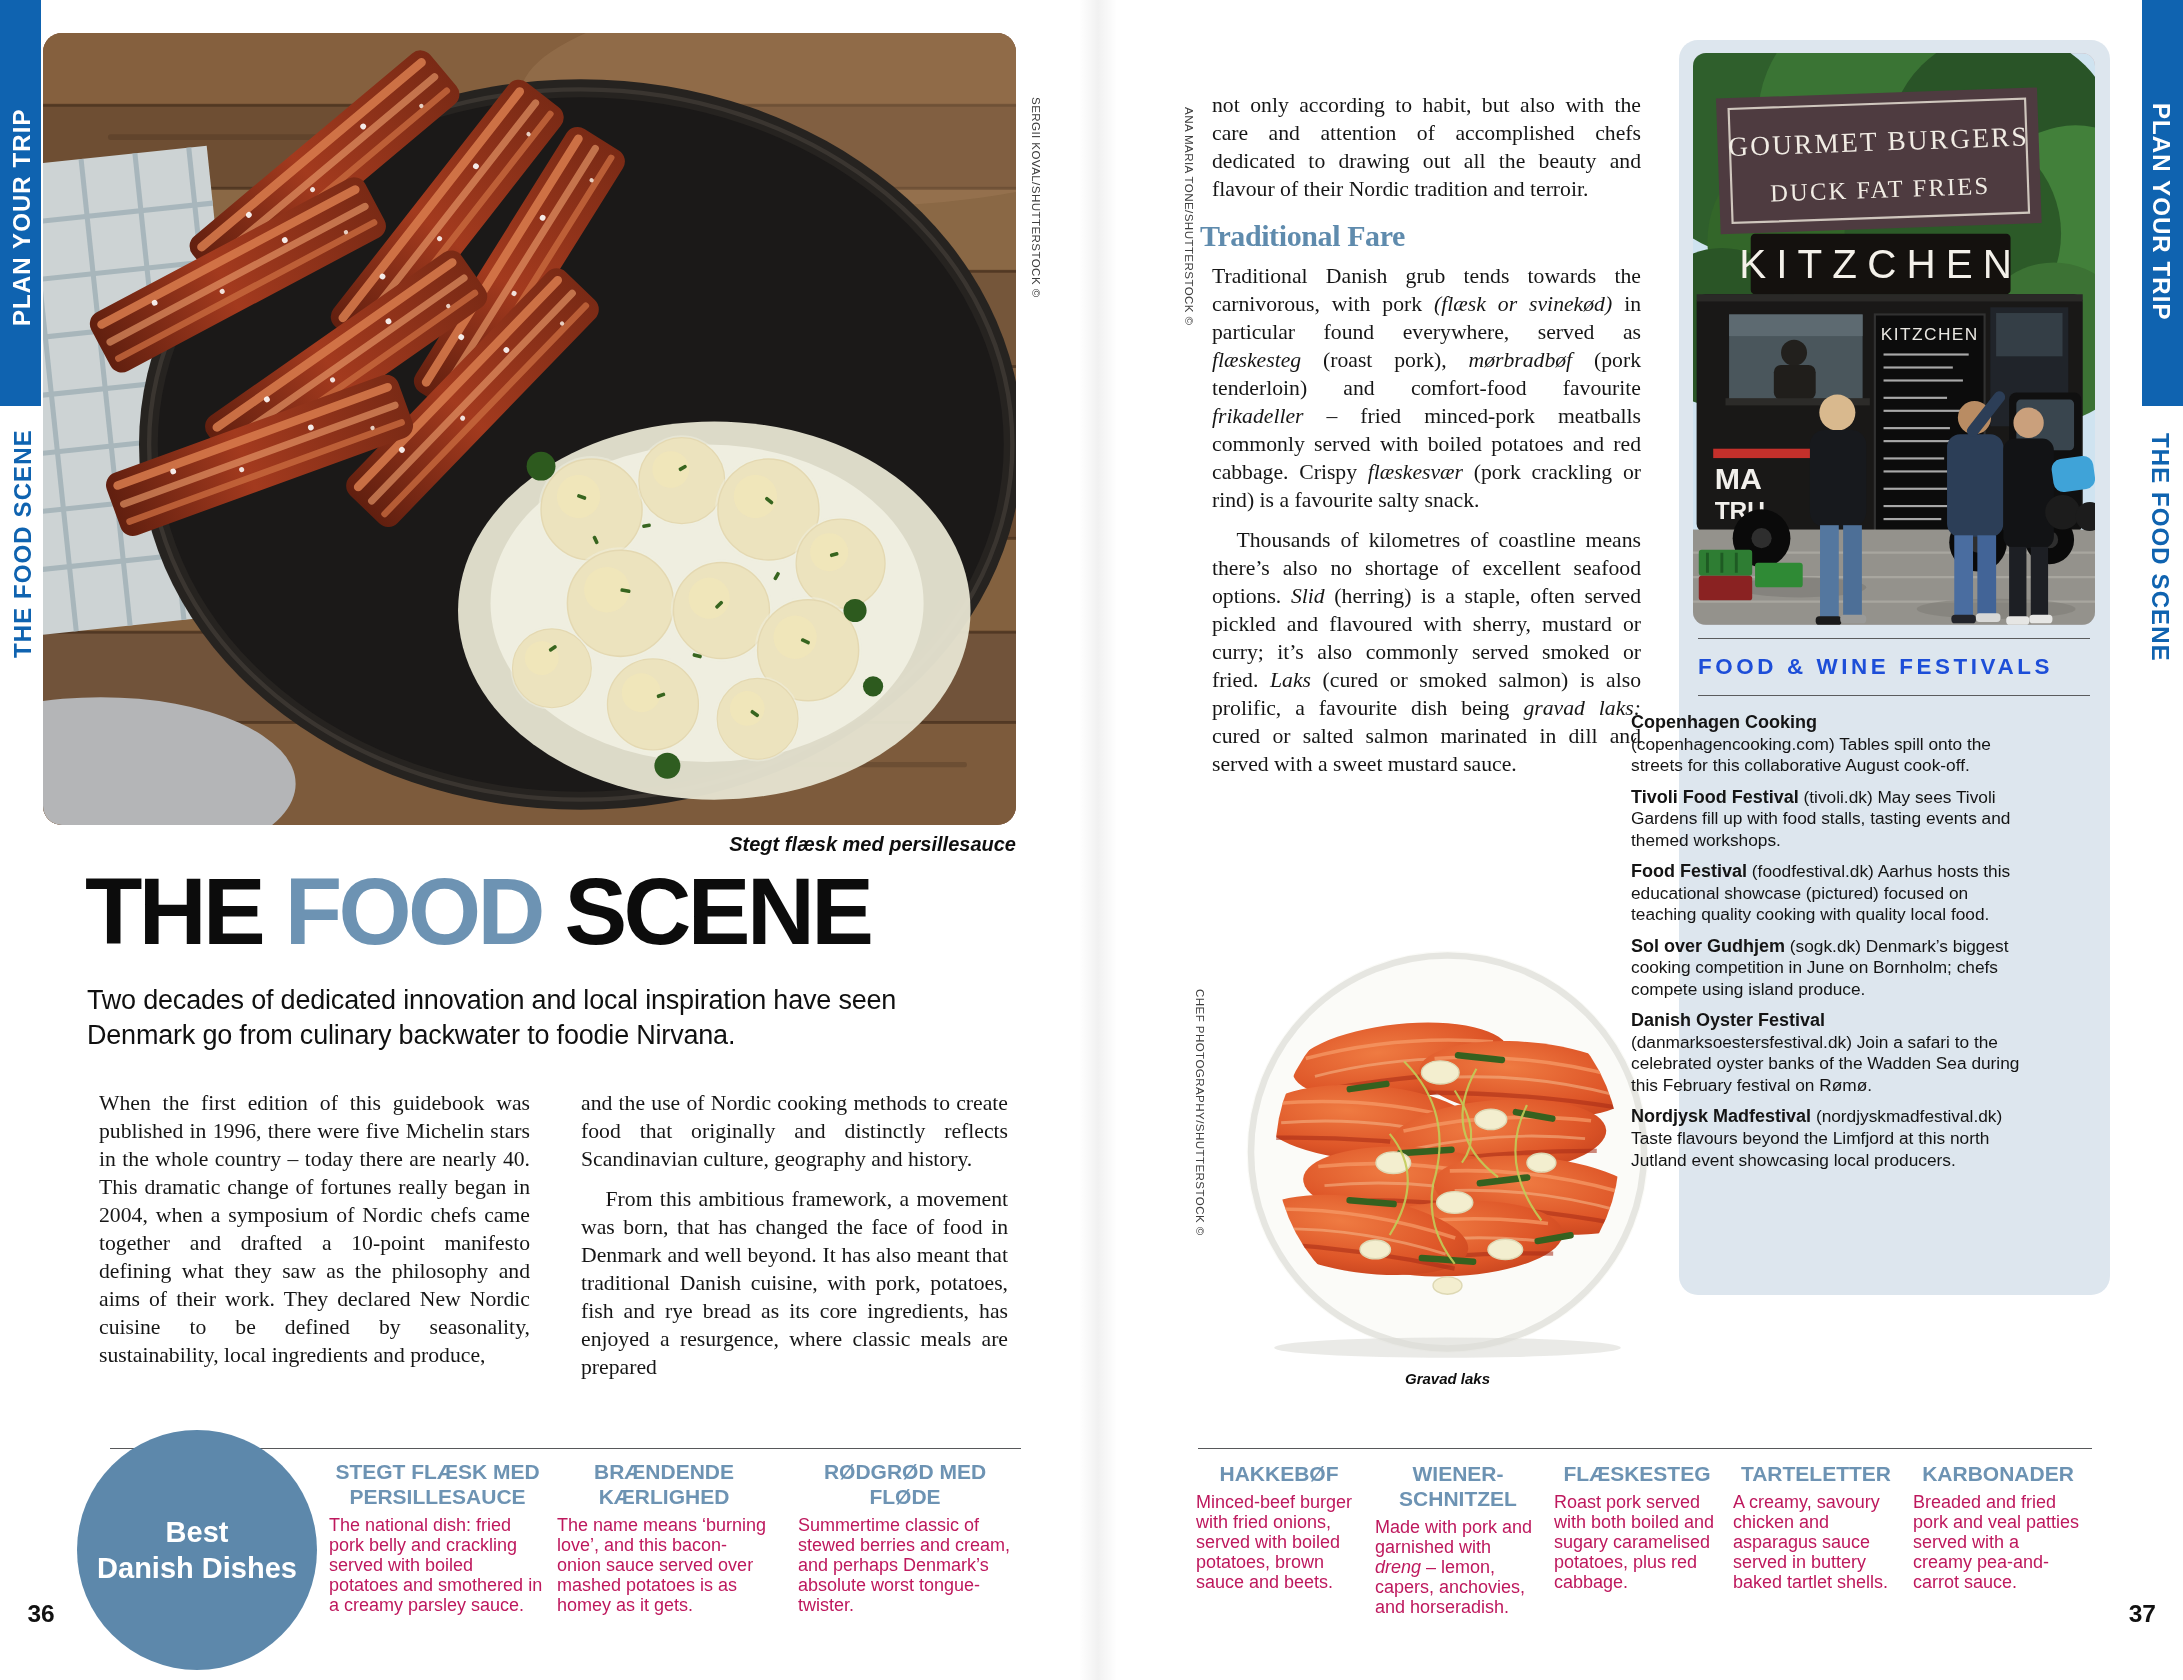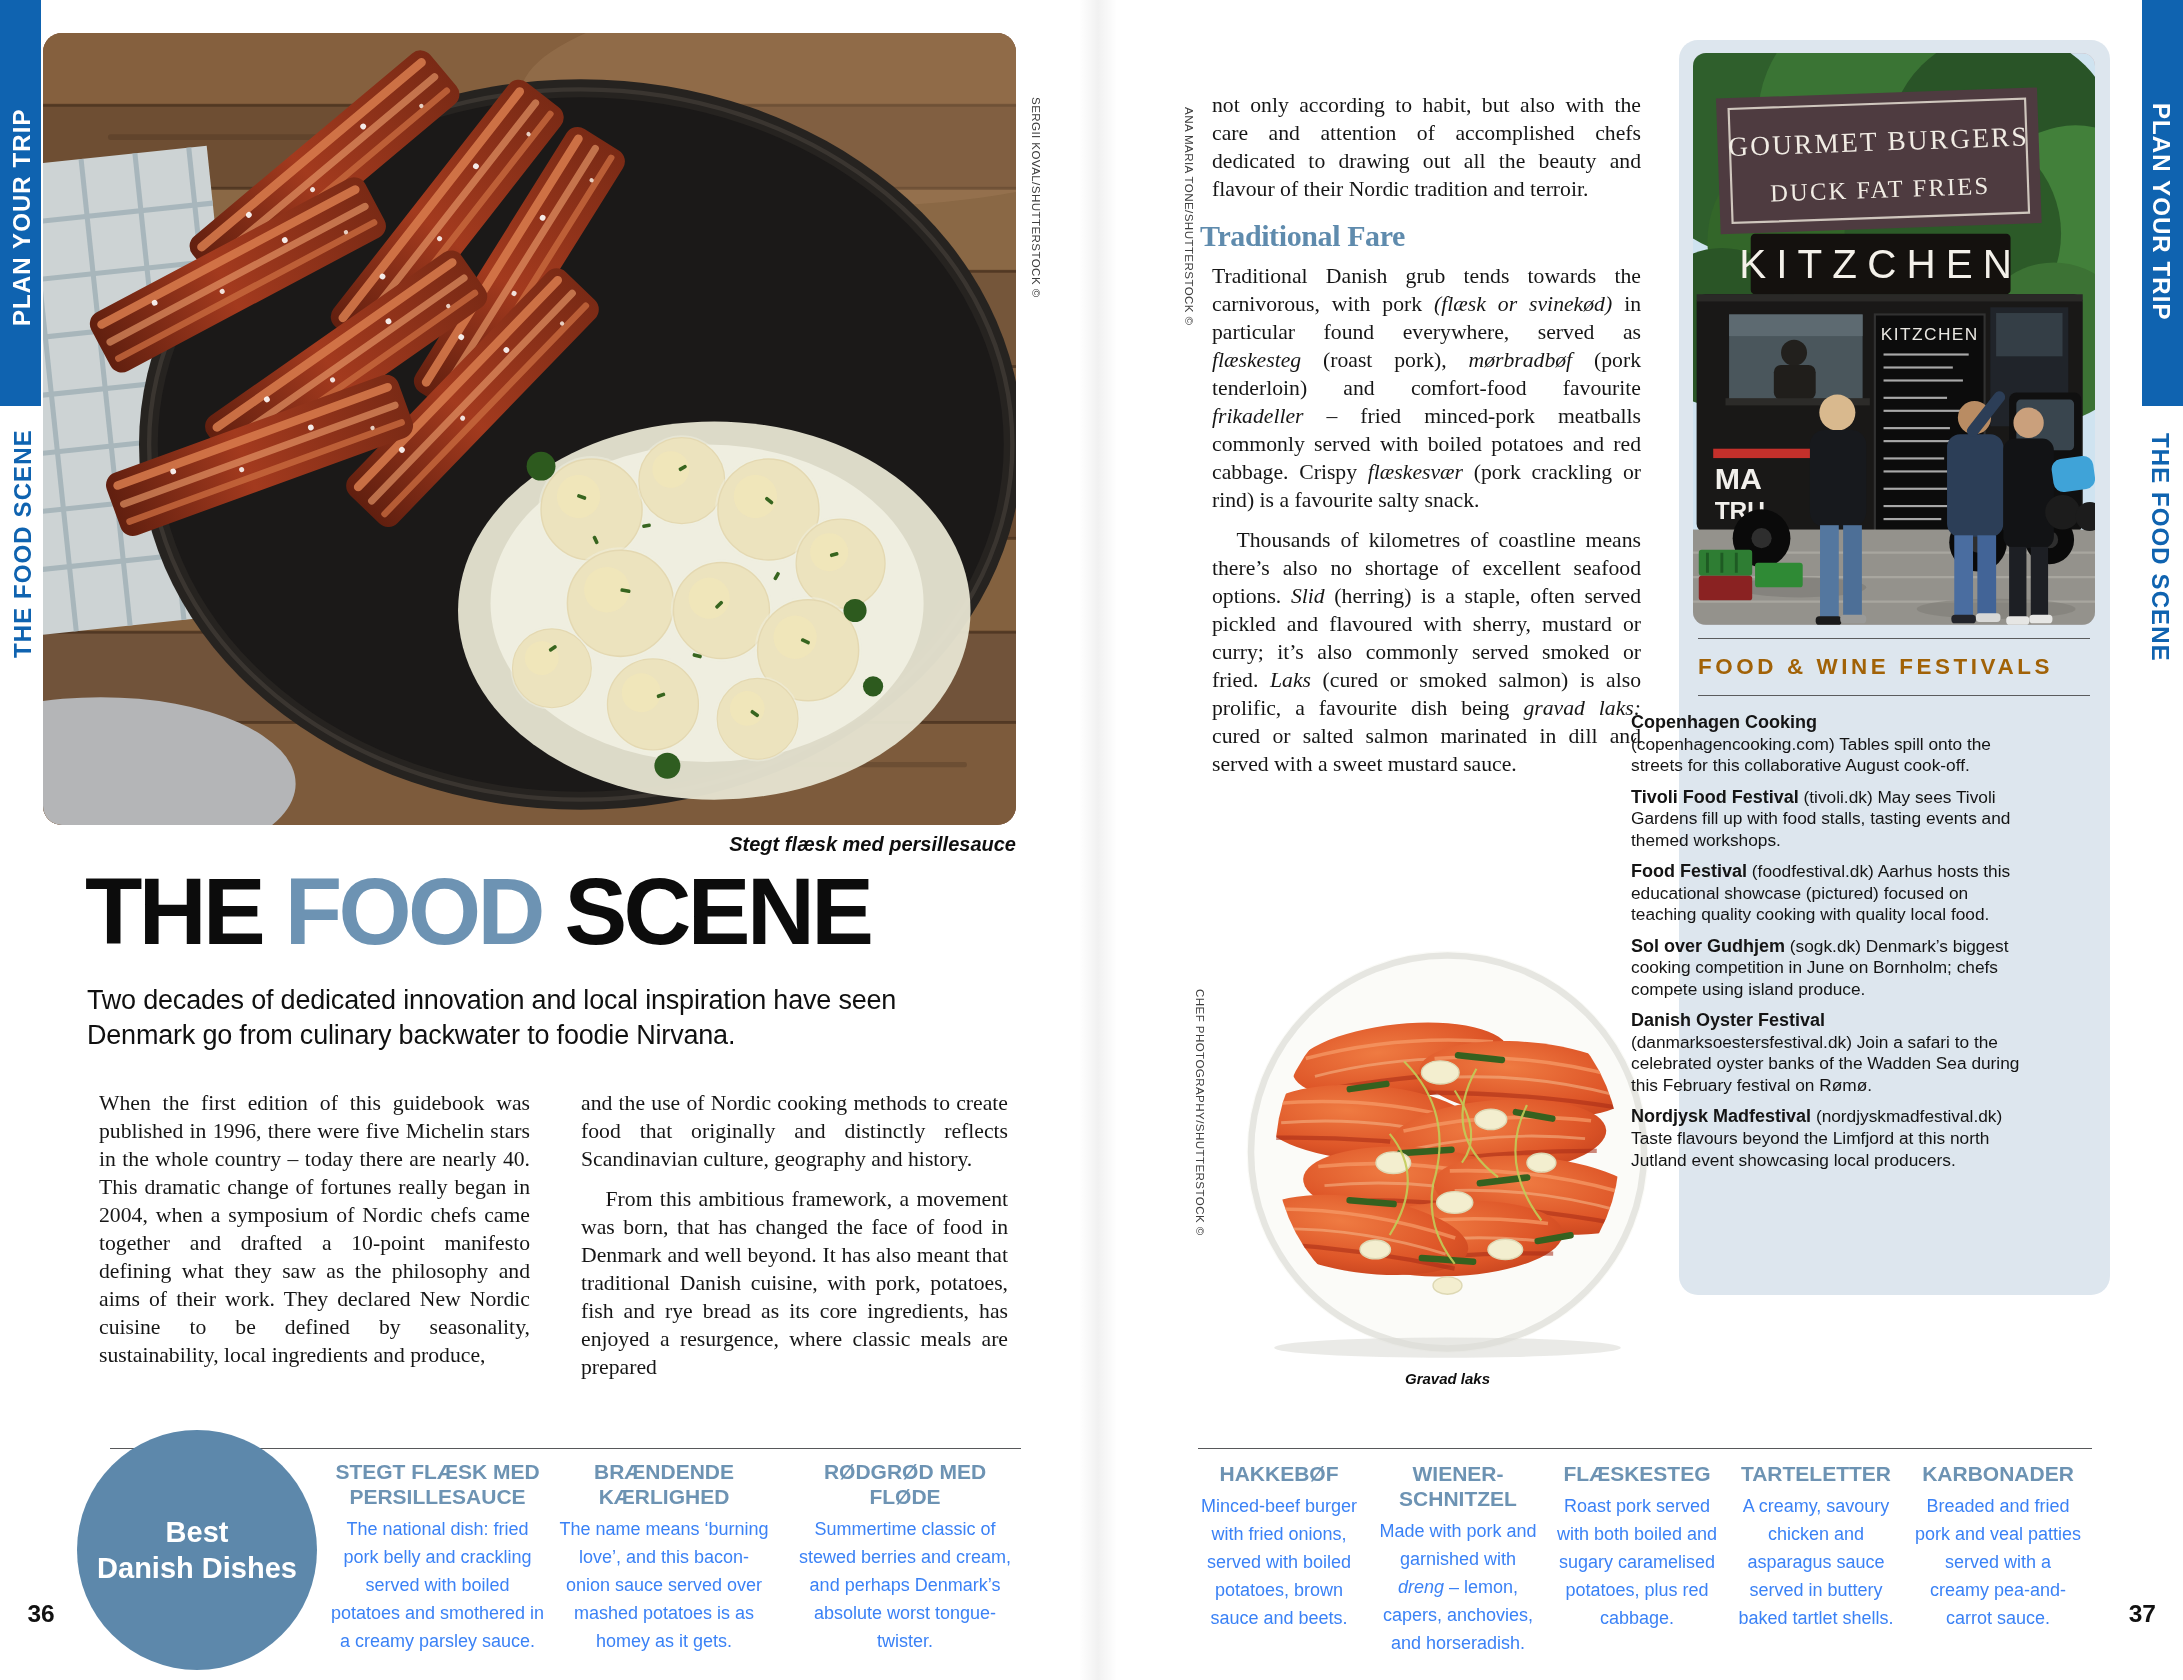--- a/index.html
+++ b/index.html
@@ -34,28 +34,28 @@
   .standfirst{font-size:27px;line-height:35px;letter-spacing:-0.2px;color:#101010;}
   
   .serif{font-family:"Liberation Serif","DejaVu Serif",serif;font-size:21.7px;line-height:28px;
          text-align:justify;color:var(--ink);}
   .serif p{margin:12px;}
   .serif p.indent{text-indent:24.5px;}
   .subhead{color:#5f8bad;font-size:30px;font-weight:bold;margin:19px 0 10px 0;letter-spacing:-0.4px;}
   
   .rule{height:1.4px;background:#57585a;}
   .dishname{color:var(--accent);font-weight:bold;font-size:21px;line-height:24.5px;text-align:center;}
-  .dishdesc{font-size:18px;line-height:28px;text-align:center;color:#3b82f6;margin-top:5.8px;}
+  .dishdesc{font-size:18px;line-height:20px;text-align:left;color:#be185d;margin-top:5.8px;}
   .badge{border-radius:50%;background:var(--badge);display:flex;flex-direction:column;
          align-items:center;justify-content:center;color:#fff;font-weight:bold;
          font-size:29px;line-height:36px;text-align:center;}
   .pagenum{font-weight:bold;font-size:24.5px;color:#111;}
   
   .festbox{background:var(--festbg);border-radius:19px;}
-  .festtitle{font-size:22.4px;font-weight:bold;letter-spacing:3.6px;color:#a16207;}
+  .festtitle{font-size:22.4px;font-weight:bold;letter-spacing:3.6px;color:#1d4ed8;}
   .fest{font-size:17.3px;line-height:21.7px;color:#141414;margin:0 0 9.4px 0;}
   .fest b{font-size:18px;}
   .festrule{height:1.4px;background:#5a5b5d;}
 </style>
 </head>
 <body>
 
 <div class="spread">
 
   <div class="abs gutter"></div>

